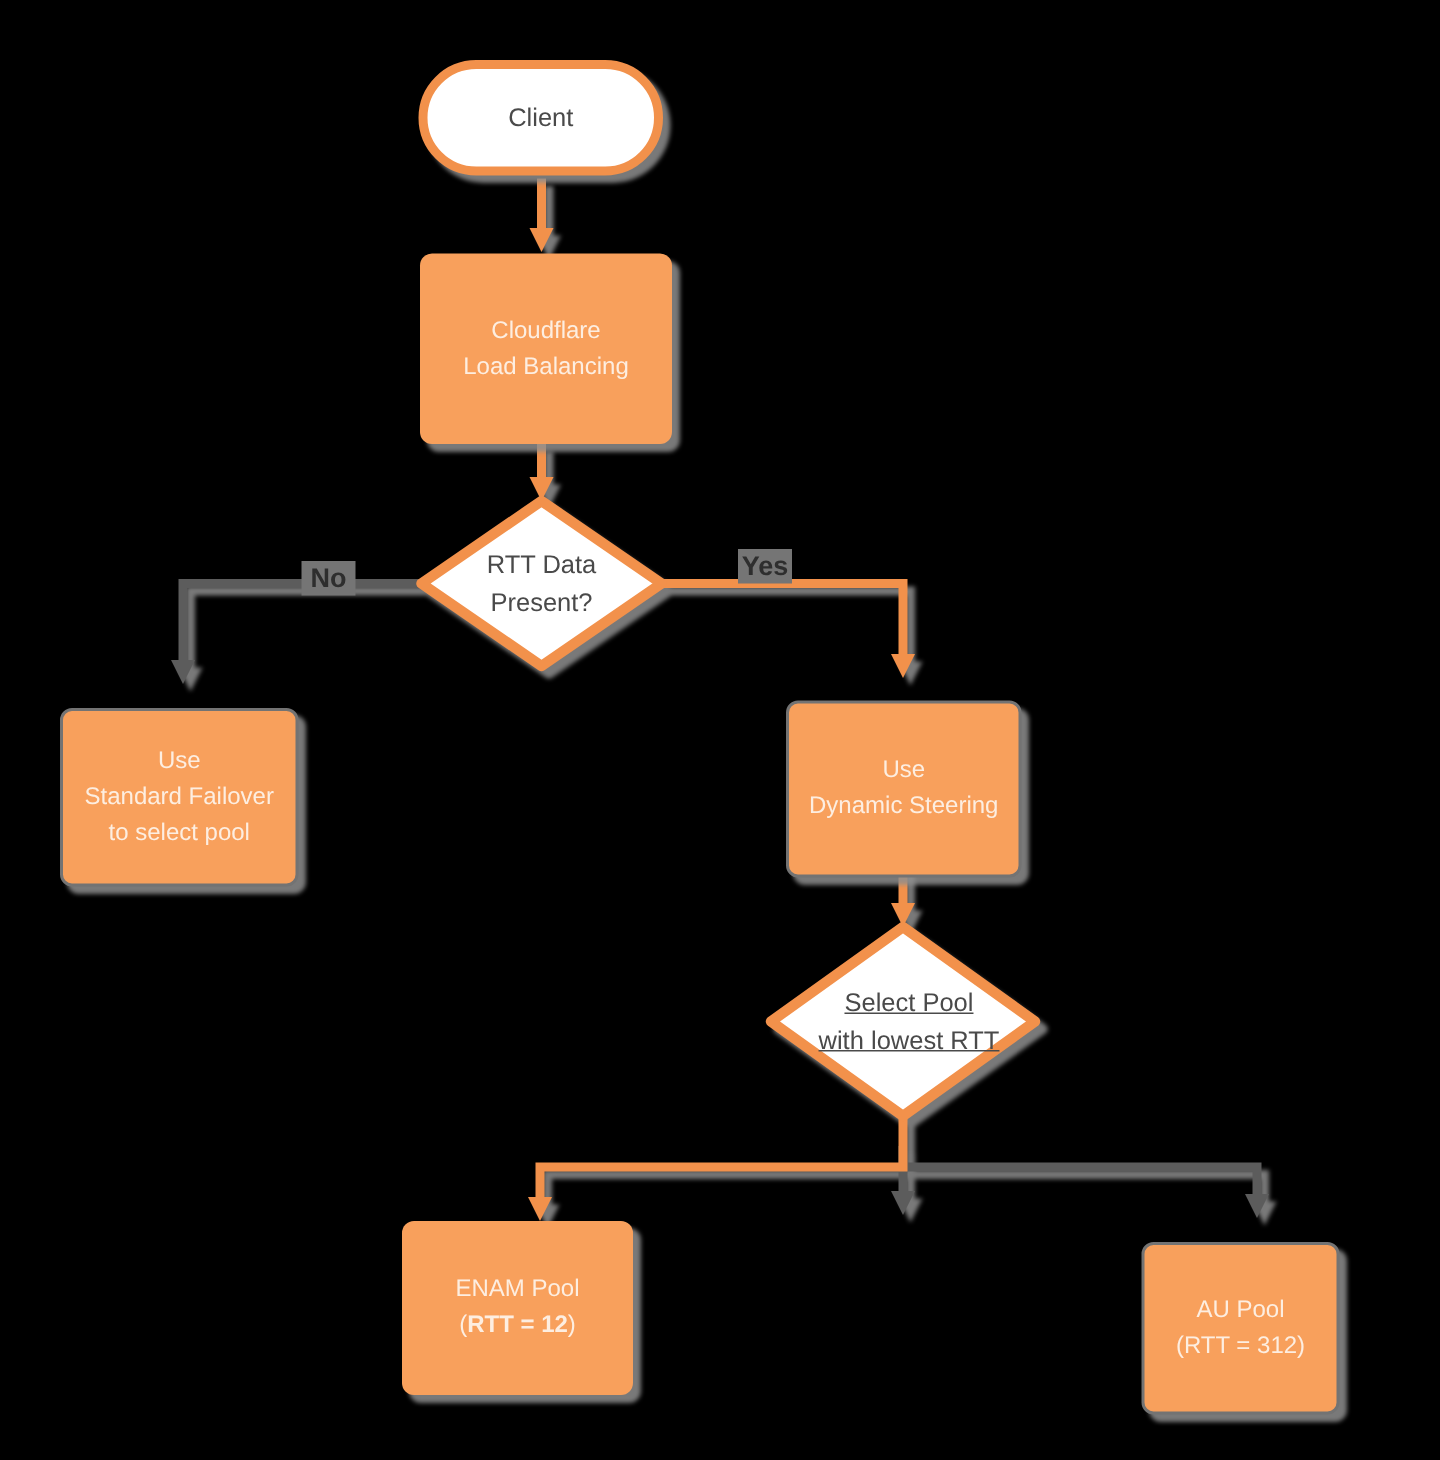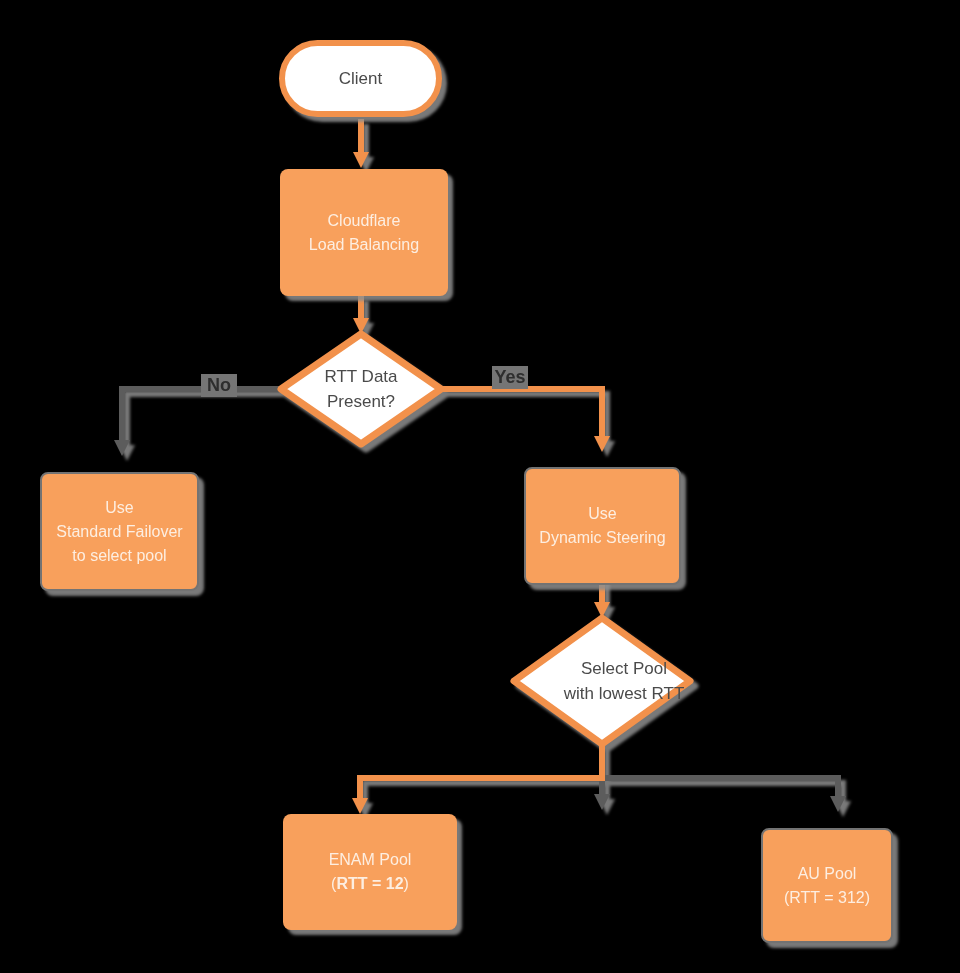--- a/index.html
+++ b/index.html
@@ -94,26 +94,26 @@
     <span class="pre">Use
 Standard Failover
 to select pool</span>
   </div>
 
   <div class="node orange-box white-border" style="left:524px;top:452px;width:157px;height:118px;">
     <span class="pre">Use
 Dynamic Steering</span>
   </div>
 
-  <div class="node diamond-text" style="left:534px;top:618px;width:180px;height:126px;">
+  <div class="node diamond-text" style="left:516px;top:618px;width:180px;height:126px;text-decoration:underline;">
     <span class="pre">Select Pool
 with lowest RTT</span>
   </div>
 
-  <div class="node orange-box" style="left:283px;top:814px;width:174px;height:116px;">
+  <div class="node orange-box" style="left:268px;top:814px;width:154px;height:116px;">
     <div>
       <span class="line">ENAM Pool</span>
       <span class="line"><span>(</span><b>RTT = 12</b><span>)</span></span>
     </div>
   </div>
 
 
   <div class="node orange-box white-border" style="left:761px;top:813px;width:132px;height:115px;">
     <span class="pre">AU Pool
 (RTT = 312)</span>

